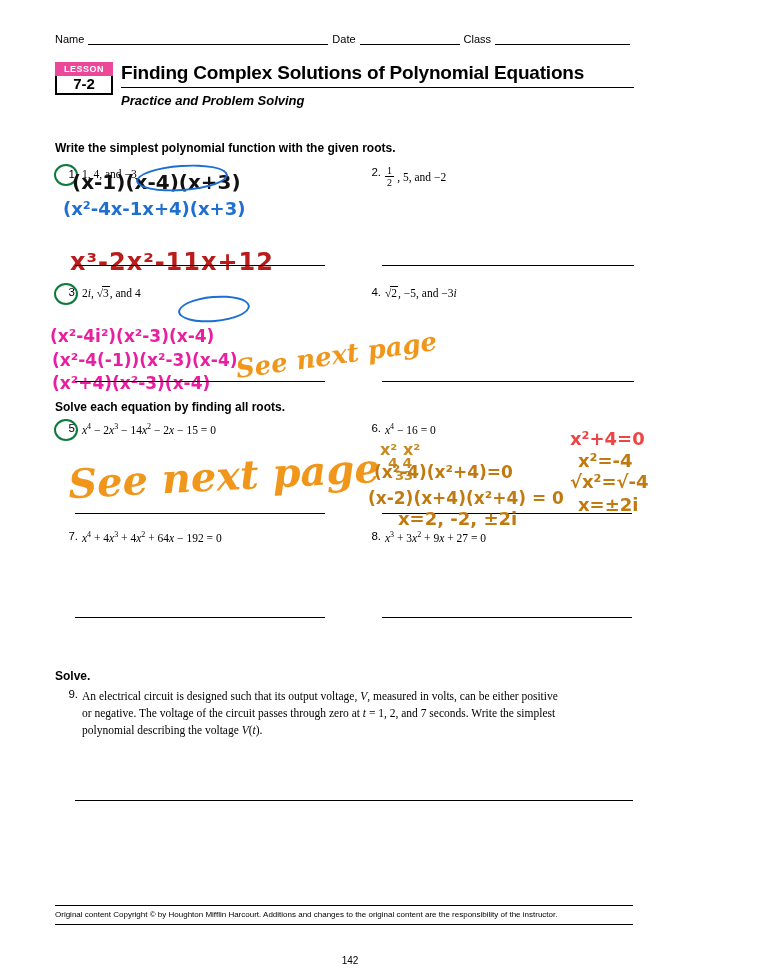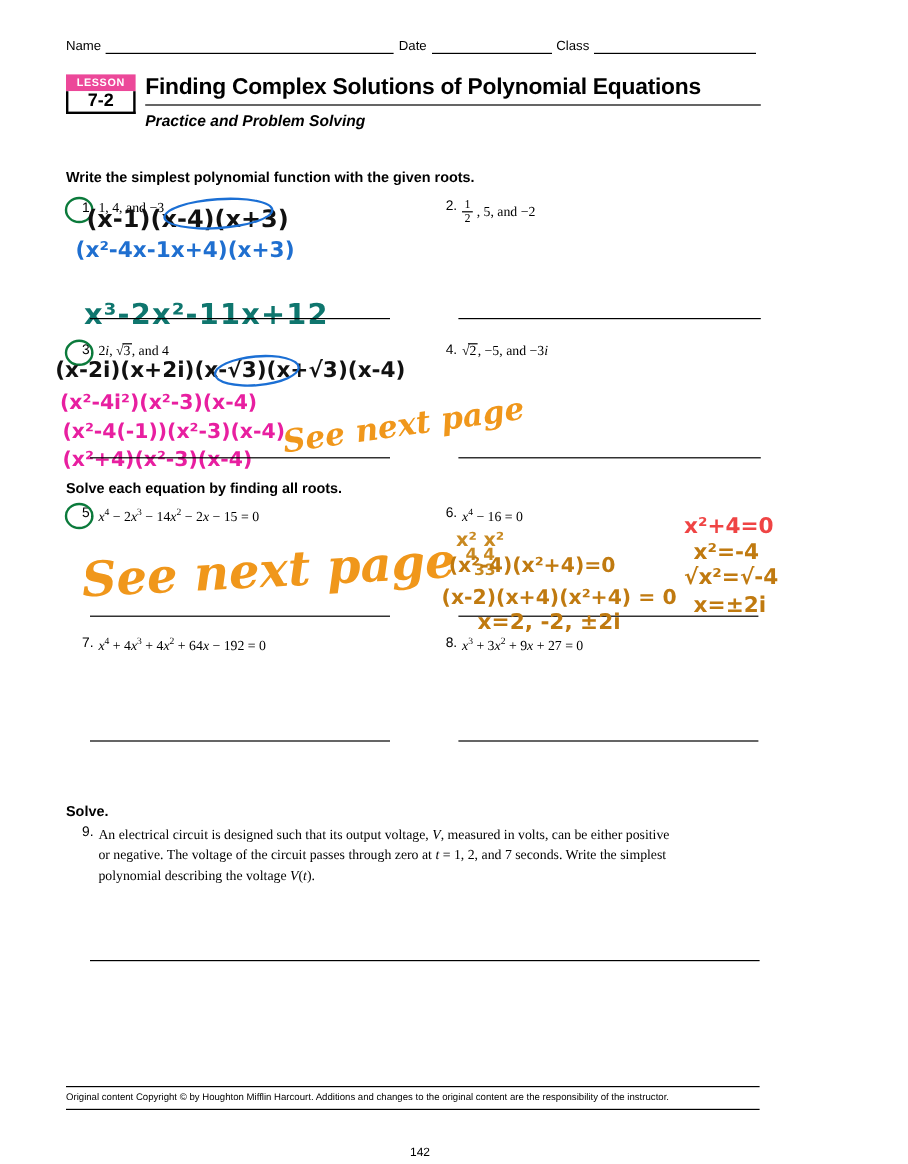--- a/index.html
+++ b/index.html
@@ -187,28 +187,27 @@
 
   <div class="footer-rule"></div>
   <div class="footer-text">Original content Copyright © by Houghton Mifflin Harcourt. Additions and changes to the original content are the responsibility of the instructor.</div>
   <div class="footer-rule2"></div>
   <div class="page-num">142</div>
 
   <div class="circle-mark" style="left:54px;top:164px;width:20px;height:18px;"></div>
 
   <div class="hw" style="left:72px;top:170px;font-size:20px;color:#111111;">(x-1)(x-4)(x+3)</div>
   <div class="hw" style="left:63px;top:198px;font-size:18px;color:#1f6fd0;">(x²-4x-1x+4)(x+3)</div>
-  <div class="hw" style="left:70px;top:248px;font-size:24px;color:#0f766e;letter-spacing:1px;">x³-2x²-11x+12</div>
+  <div class="hw" style="left:70px;top:248px;font-size:24px;color:#b91c1c;letter-spacing:1px;">x³-2x²-11x+12</div>
   <div class="ellipse-mark" style="left:136px;top:165px;width:88px;height:22px;transform:rotate(-4deg);"></div>
 
   <div class="answer-line" style="left:75px;top:265px;width:250px;"></div>
 
   <div class="circle-mark" style="left:54px;top:283px;width:20px;height:18px;"></div>
 
-  <div class="hw" style="left:46px;top:298px;font-size:18px;color:#111111;">(x-2i)(x+2i)(x-√3)(x+√3)(x-4)</div>
   <div class="hw" style="left:50px;top:326px;font-size:17px;color:#e81fa0;">(x²-4i²)(x²-3)(x-4)</div>
   <div class="hw" style="left:52px;top:350px;font-size:17px;color:#e81fa0;">(x²-4(-1))(x²-3)(x-4)</div>
   <div class="hw" style="left:52px;top:373px;font-size:17px;color:#e81fa0;">(x²+4)(x²-3)(x-4)</div>
   <div class="ellipse-mark" style="left:178px;top:296px;width:68px;height:22px;transform:rotate(-5deg);"></div>
   <div class="hw script" style="left:235px;top:344px;font-size:26px;color:#f0971b;transform:rotate(-8deg);line-height:22px;">
     <span>See next page</span>
   </div>
 
   <div class="answer-line" style="left:75px;top:381px;width:250px;"></div>
 

